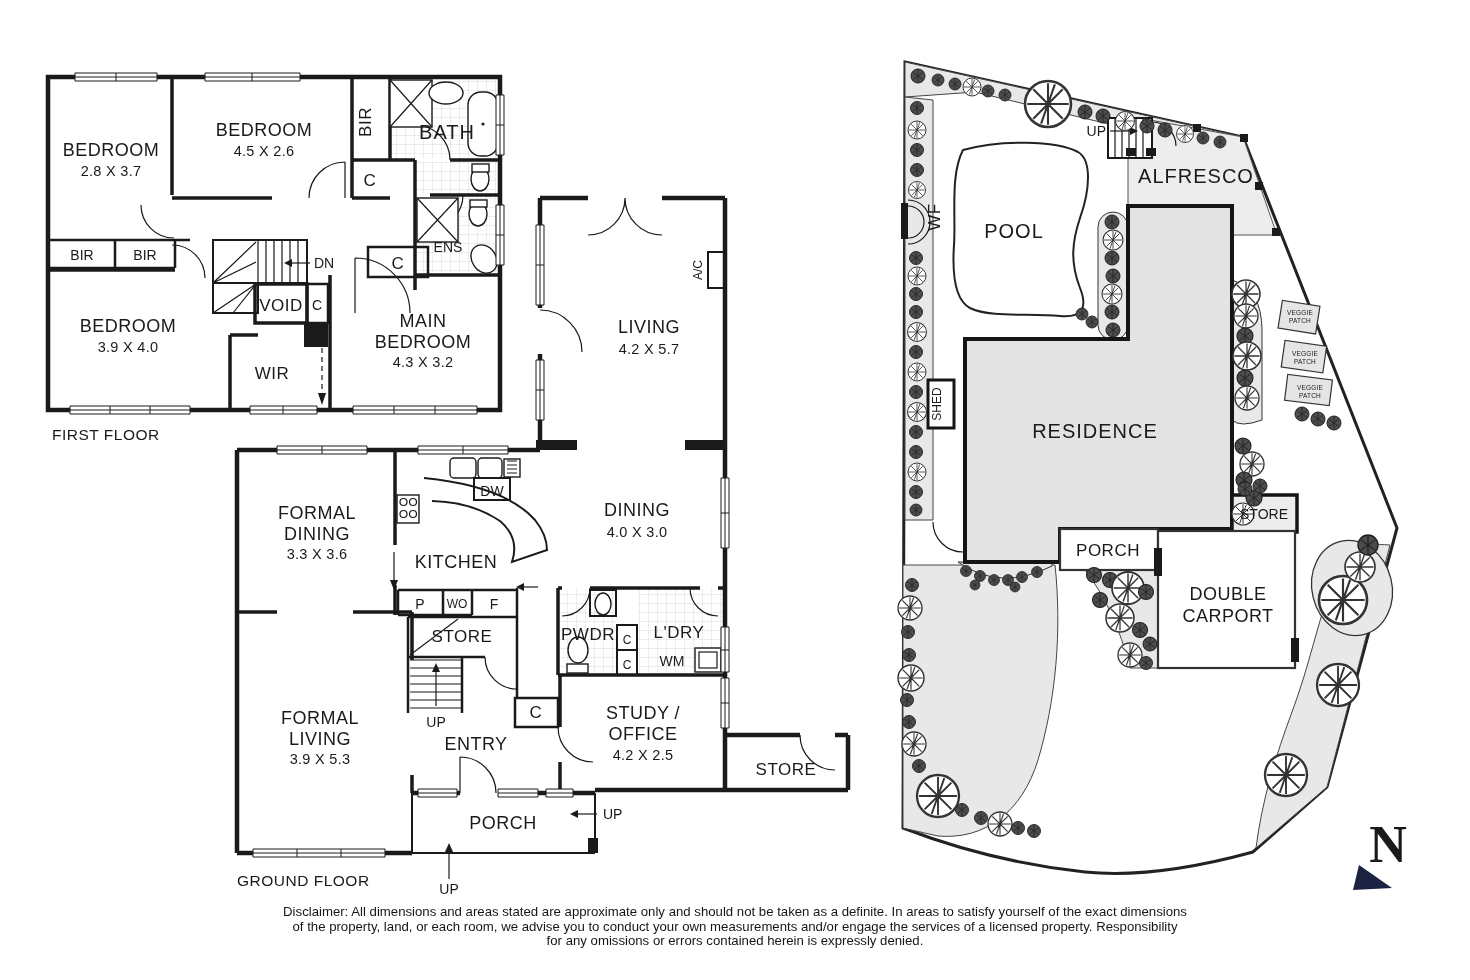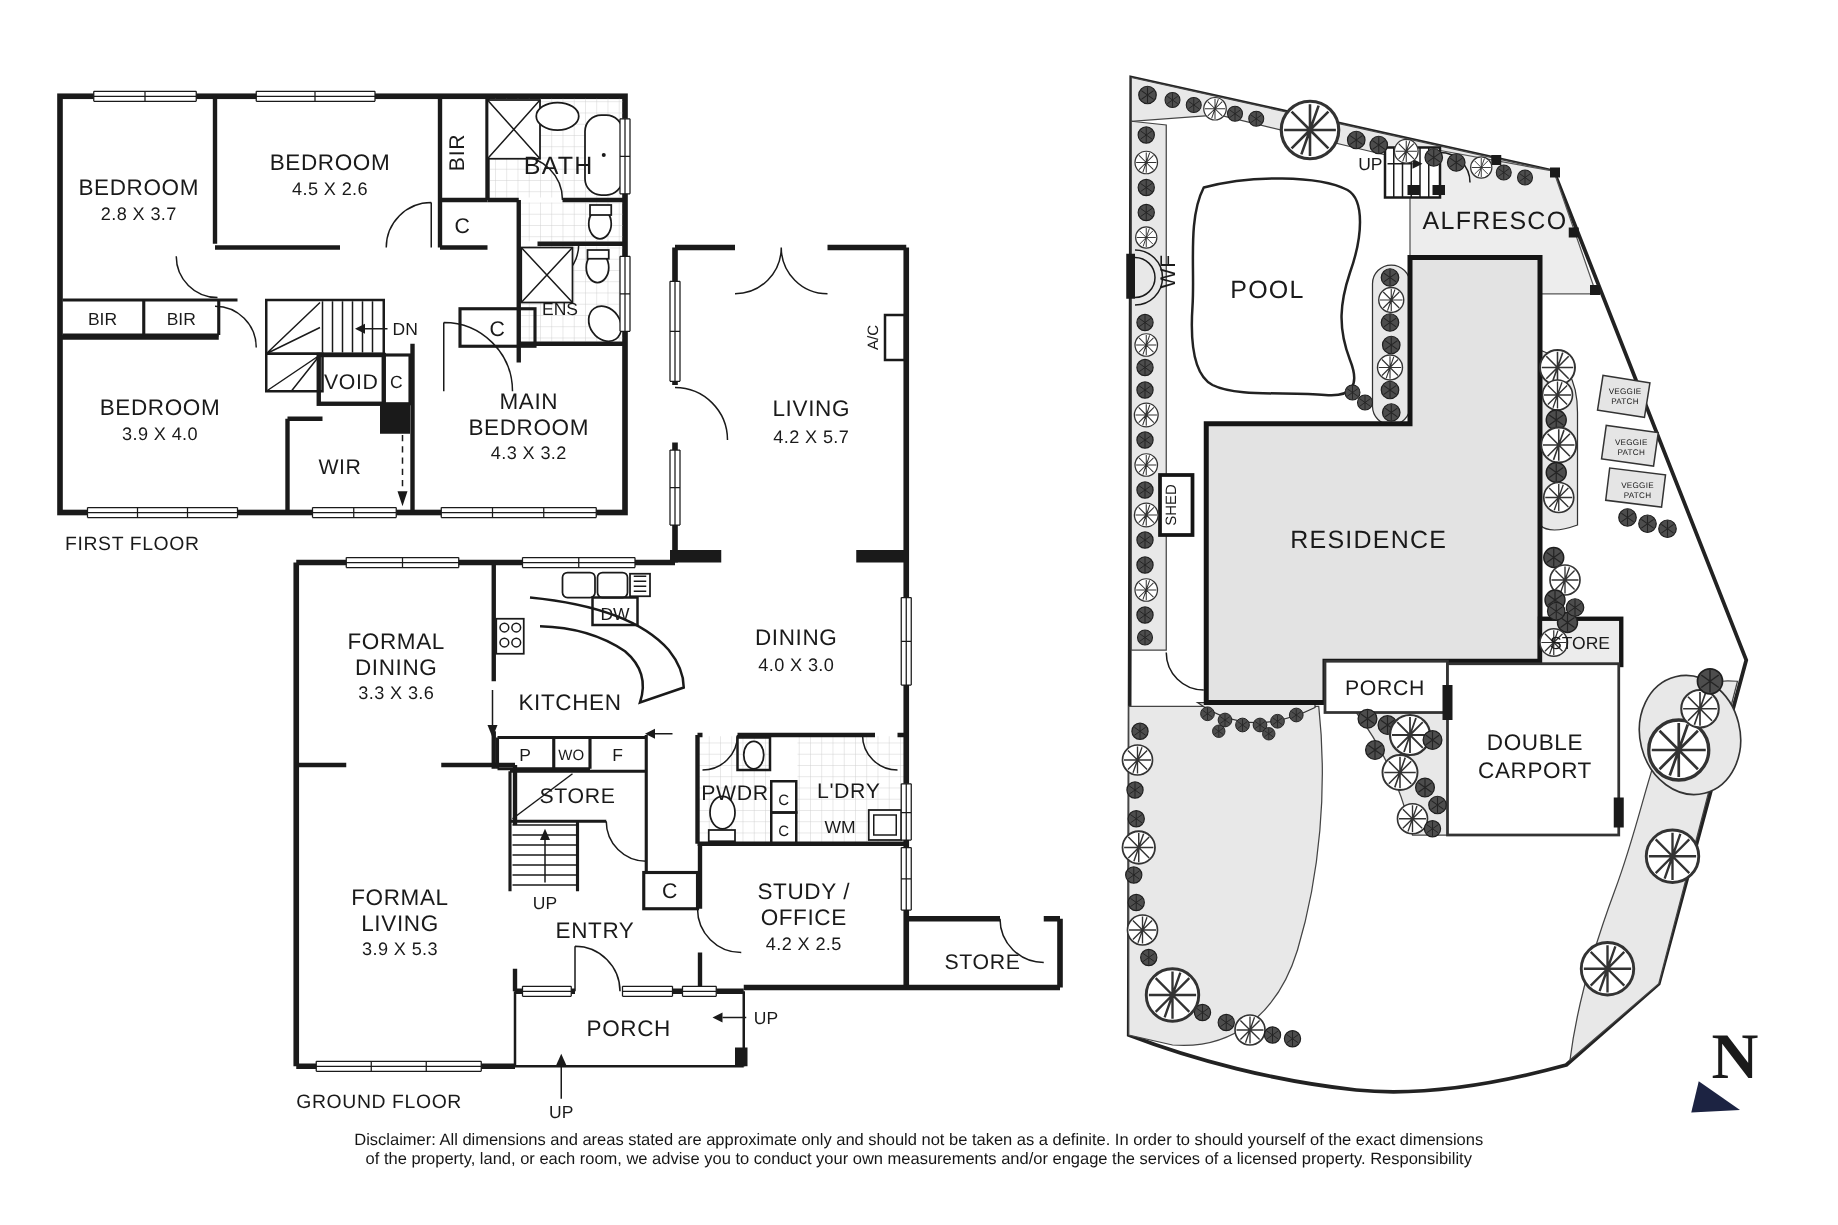--- a/index.html
+++ b/index.html
@@ -447,16 +447,17 @@
   <text x="237" y="886" class="floorlbl">GROUND FLOOR</text>
 </g>
 
 <g>
   <text x="1388" y="862" text-anchor="middle" font-family="Liberation Serif, serif" font-size="52" font-weight="bold" fill="#1c2342">N</text>
   <polygon points="1353,890 1392,888 1359,865" fill="#1c2342"></polygon>
 </g>
 </svg>
 
 <div id="disclaimer">
-  <div>Disclaimer: All dimensions and areas stated are approximate only and should not be taken as a definite. In order to should yourself of the exact dimensions</div>
+  <div>Disclaimer: All dimensions and areas stated are approximate only and should not be taken as a definite. In areas to satisfy yourself of the exact dimensions</div>
   <div>of the property, land, or each room, we advise you to conduct your own measurements and/or engage the services of a licensed property. Responsibility</div>
+  <div>for any omissions or errors contained herein is expressly denied.</div>
 </div>
 </div>
 
 </body></html>

